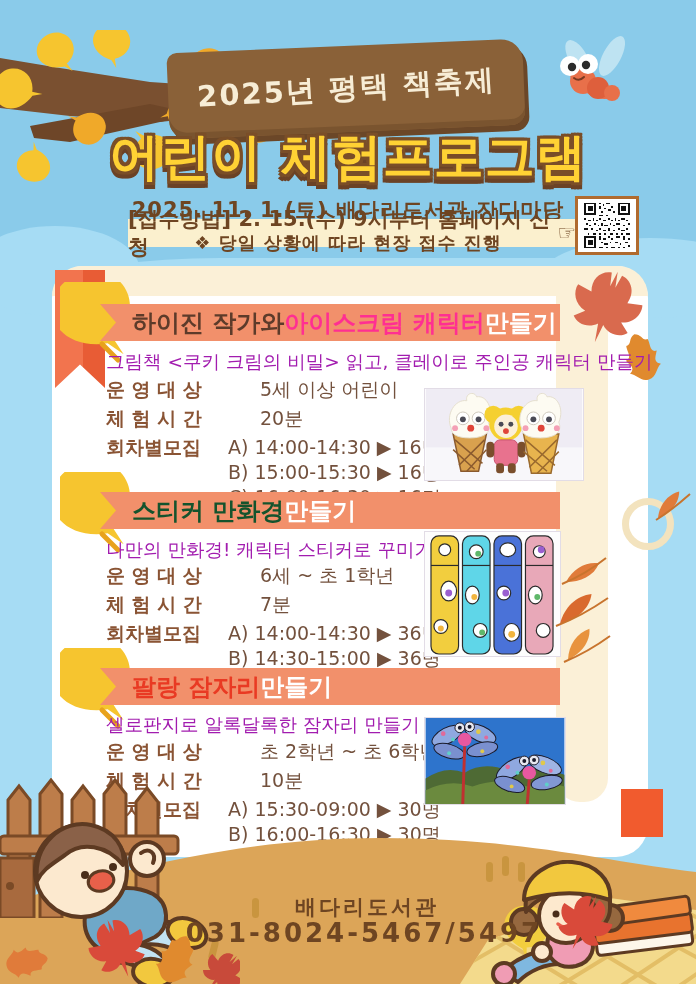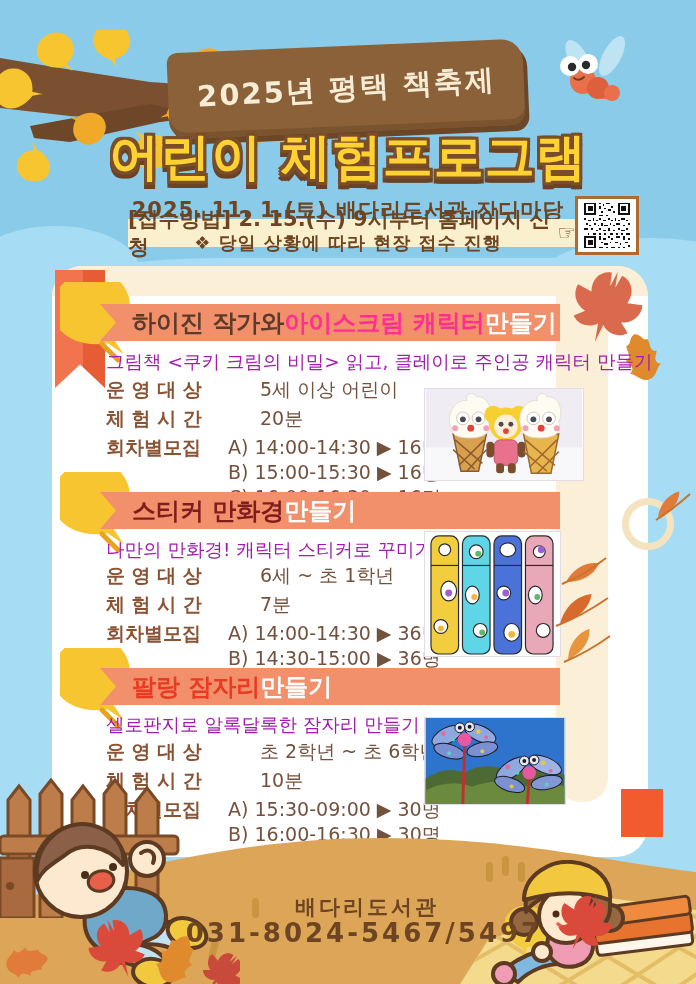--- a/index.html
+++ b/index.html
@@ -57,21 +57,21 @@
   }
 
   
   .sec-header{
     left:100px; width:460px; height:37px; background:#F2906B;
     clip-path:polygon(0% 0%,100% 0%,100% 100%,0% 100%,16px 50%);
     display:flex; align-items:center; padding-left:32px;
     font-size:24px; font-weight:bold; white-space:nowrap;
   }
   .h1{ top:304px; } .h2{ top:492px; } .h3{ top:668px; }
-  .c-brown{ color:#5D3B2A; } .c-pink{ color:#FF2F92; } .c-blue{ color:#7f1d1d; }
+  .c-brown{ color:#5D3B2A; } .c-pink{ color:#FF2F92; } .c-blue{ color:#14532d; }
   .c-red{ color:#E93A23; } .c-white{ color:#FFFFFF; }
 
   .sec-desc{ left:106px; width:480px; font-size:18.5px; color:#a21caf; white-space:nowrap; }
   .d1{ top:349px; } .d2{ top:537px; } .d3{ top:712px; }
 
   .info{ left:106px; width:330px; }
   .i1{ top:377px; } .i2{ top:563px; } .i3{ top:739px; }
   .info .row{ display:flex; margin-bottom:3px; }
   .info .lbl{ width:122px; flex:0 0 122px; font-weight:bold; color:#8A5434; font-size:19px; }
   .info .val{ color:#73513D; font-size:19px; white-space:nowrap;margin-left:32px; }

